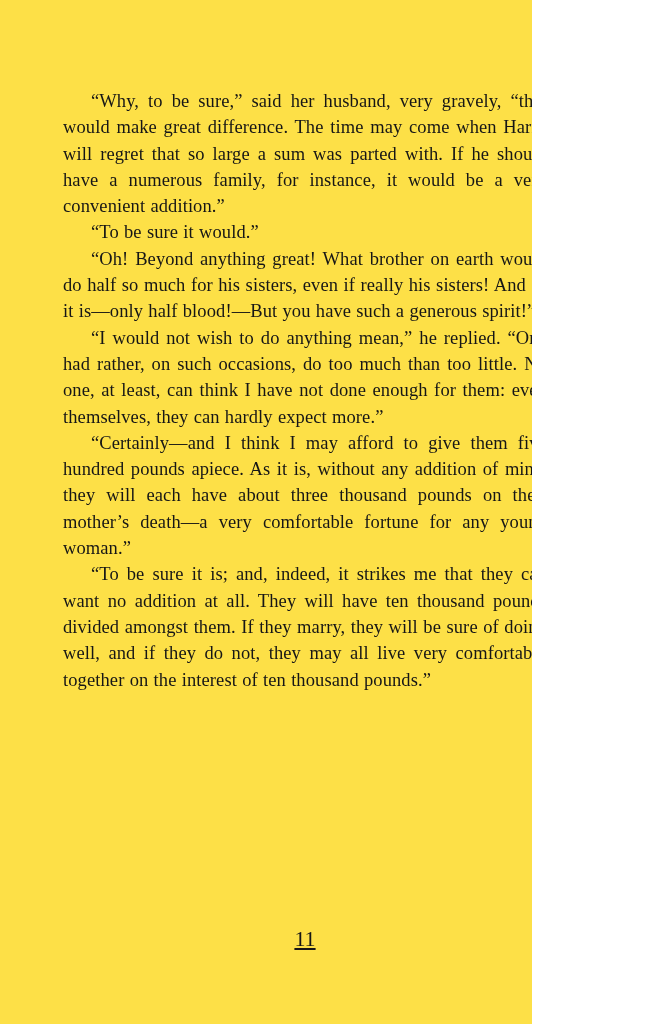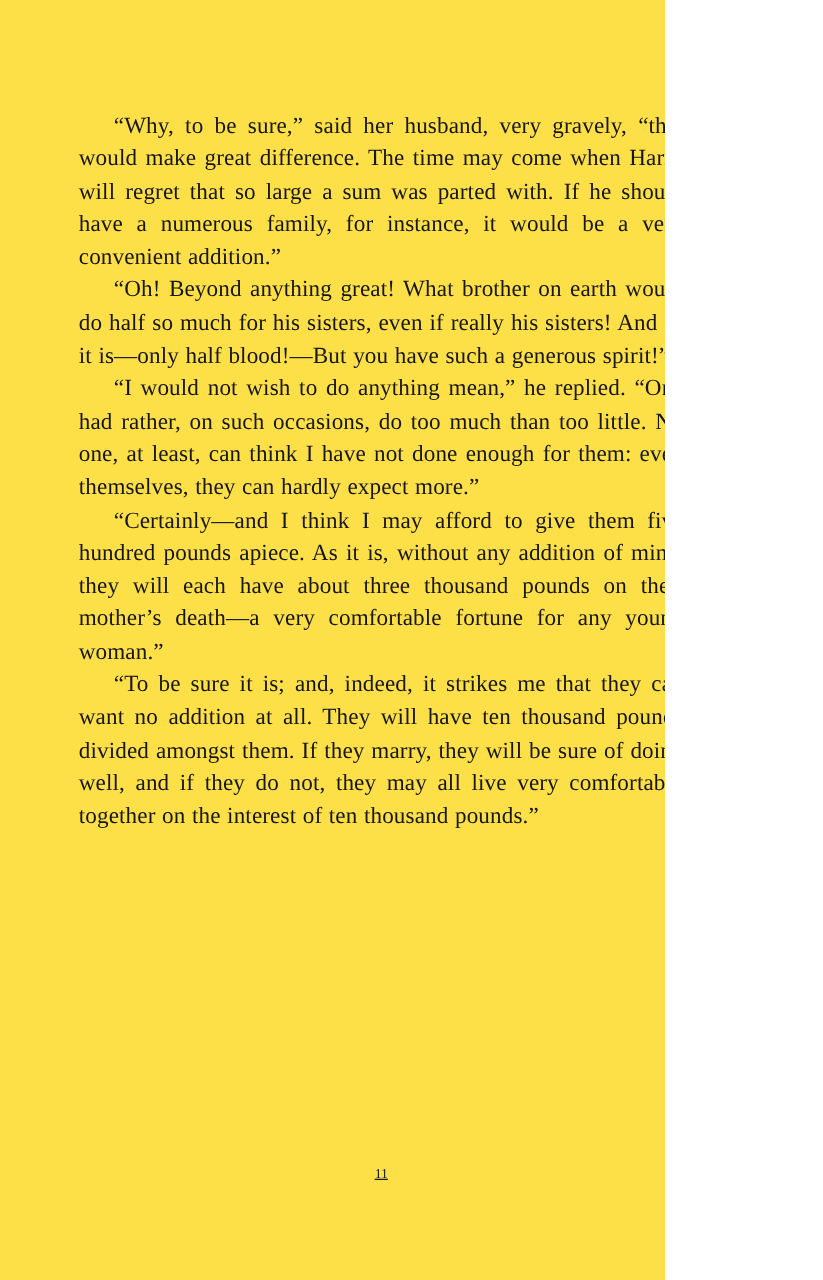--- a/index.html
+++ b/index.html
@@ -31,31 +31,32 @@
     text-indent: 28px;
     letter-spacing: 0.1px;
     word-spacing: 0.5px;
   }
   .folio {
     position: absolute;
     left: 63px;
     top: 928px;
     width: 484px;
     text-align: center;
-    font-size: 11px;
+    font-size: 22px;
     line-height: 22px;
     color: #161616;
     text-decoration: underline;
   }
 </style>
 </head>
 <body>
 
 <div class="page">
   <div class="text-block">
     <p>“Why, to be sure,” said her husband, very gravely, “that would make great difference. The time may come when Harry will regret that so large a sum was parted with. If he should have a numerous family, for instance, it would be a very convenient addition.”</p>
+    <p>“To be sure it would.”</p>
     <p>“Oh! Beyond anything great! What brother on earth would do half so much for his sisters, even if really his sisters! And as it is—only half blood!—But you have such a generous spirit!”</p>
     <p>“I would not wish to do anything mean,” he replied. “One had rather, on such occasions, do too much than too little. No one, at least, can think I have not done enough for them: even themselves, they can hardly expect more.”</p>
     <p>“Certainly—and I think I may afford to give them five hundred pounds apiece. As it is, without any addition of mine, they will each have about three thousand pounds on their mother’s death—a very comfortable fortune for any young woman.”</p>
     <p>“To be sure it is; and, indeed, it strikes me that they can want no addition at all. They will have ten thousand pounds divided amongst them. If they marry, they will be sure of doing well, and if they do not, they may all live very comfortably together on the interest of ten thousand pounds.”</p>
   </div>
   <div class="folio">11</div>
 </div>
 
 </body></html>

